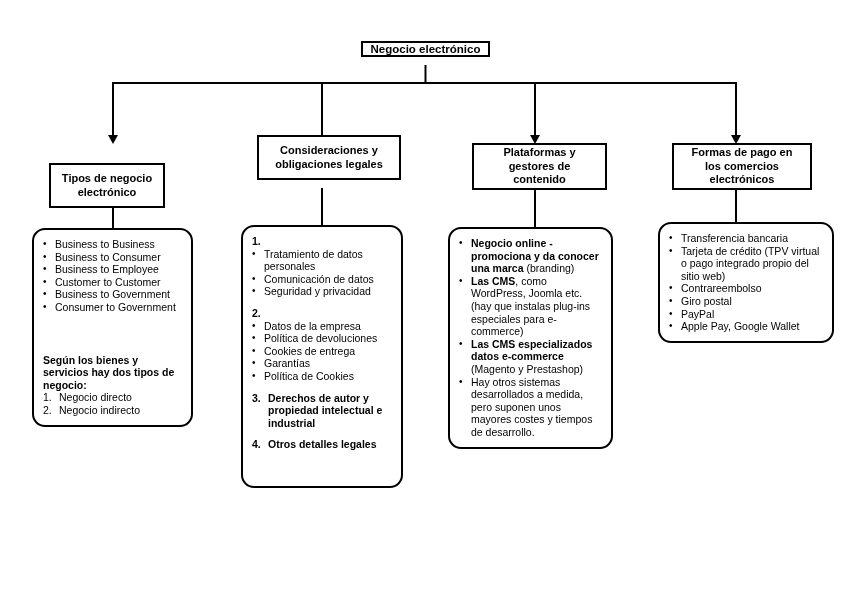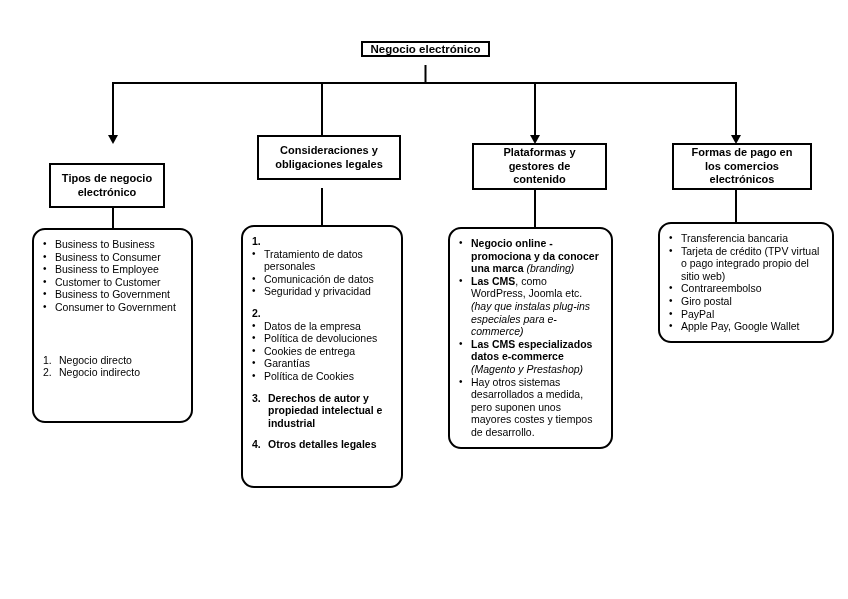--- a/index.html
+++ b/index.html
@@ -18,21 +18,21 @@
     border-radius:13px;padding:8px 8px 8px 9px;font-size:10.5px;line-height:1.2;
   }
   .block + .block{margin-top:9px;}
   #content-tipos .block + .block{margin-top:40px;}
   .item{display:flex;}
   .marker{flex:0 0 12px;}
   .marker.dot{font-size:10px;}
   .marker.num{flex:0 0 16px;}
   .itext{flex:1;min-width:0;}
   .b{font-weight:bold;}
-  .i{font-style:italic;}
+  .i{}
   #content-tipos{width:161px;left:32px;top:228px;min-height:195px;padding-right:12px;}
   #content-legales{width:162px;left:241px;top:225px;min-height:263px;}
   #content-plataformas{width:165px;left:448px;top:227px;min-height:201px;}
   #content-pago{width:176px;left:658px;top:222px;min-height:104px;}
 </style>
 </head>
 <body>
 
 <svg class="connectors" viewBox="0 0 848 599" xmlns="http://www.w3.org/2000/svg">
   <line x1="425.5" y1="65" x2="425.5" y2="84" stroke="#000" stroke-width="2"></line>
@@ -89,20 +89,23 @@
         <span class="marker dot">•</span>
         <span class="itext"><span>Business to Government</span></span>
       </div>
       <div class="item">
         <span class="marker dot">•</span>
         <span class="itext"><span>Consumer to Government</span></span>
       </div>
     </div>
     <div class="block">
       <div class="item">
+        <span class="itext"><span class="b">Según los bienes y servicios hay dos tipos de negocio:</span></span>
+      </div>
+      <div class="item">
         <span class="marker num">1.</span>
         <span class="itext"><span>Negocio directo</span></span>
       </div>
       <div class="item">
         <span class="marker num">2.</span>
         <span class="itext"><span>Negocio indirecto</span></span>
       </div>
     </div>
   </div>
 

